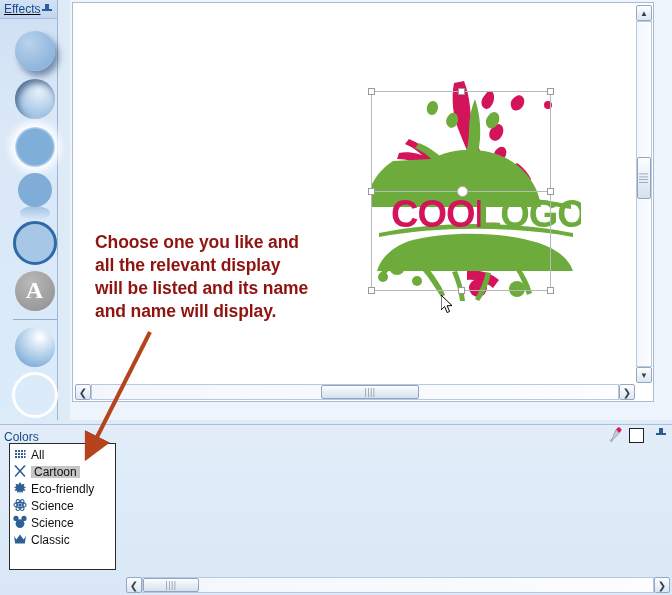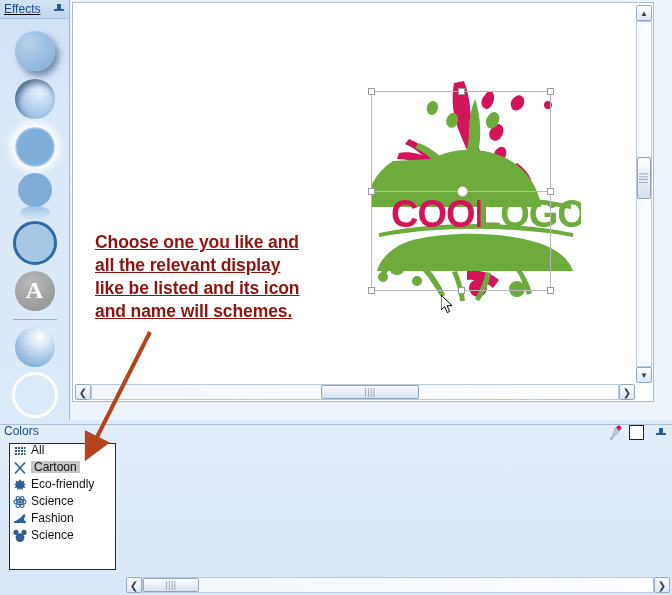--- a/index.html
+++ b/index.html
@@ -5,21 +5,21 @@
   html,body{margin:0;padding:0;}
   body{
     width:672px;height:595px;overflow:hidden;
     font-family:"Liberation Sans", sans-serif;
     background:#ffffff;
     position:relative;
   }
   .app{position:absolute;inset:0;background:#dfeaf7;}
 
   
-  #effects-panel{position:absolute;left:0;top:0;width:70px;height:420px;
+  #effects-panel{position:absolute;left:0;top:0;width:58px;height:420px;
     background:linear-gradient(to bottom,#cfe0f4,#d9e7f7 25%,#dcebfa);
     border-right:1px solid #9cb6d6;box-sizing:border-box;text-decoration:underline;}
   #effects-header{height:19px;background:linear-gradient(to bottom,#d3e2f5,#c2d6ef);
     border-bottom:1px solid #a8c0dd;display:flex;align-items:center;
     padding:0 4px;box-sizing:border-box;}
   #effects-header .title{font-size:12px;color:#1a4a86;flex:1;line-height:1;}
   .pin-icon{width:12px;height:12px;position:relative;flex:0 0 12px;}
   .pin-icon::before{content:"";position:absolute;left:4px;top:1px;width:4px;height:6px;background:#2b5d9b;}
   .pin-icon::after{content:"";position:absolute;left:1px;top:6px;width:10px;height:2px;background:#2b5d9b;
     box-shadow:4px 2px 0 -3px #2b5d9b,4px 4px 0 -3px #2b5d9b;}
@@ -45,21 +45,21 @@
   .fx-ring{background:transparent;border:3px solid #ffffff;}
   .fx-divider{width:44px;height:1px;background:#8fb2d8;margin:4px 0;}
 
   
   #canvas-area{position:absolute;left:70px;top:0;right:0;height:420px;background:#eef4fc;}
   #canvas-white{position:absolute;left:2px;top:2px;right:18px;bottom:18px;background:#fff;
     border:1px solid #a9bcd4;box-sizing:border-box;}
 
   
   #annotation{position:absolute;left:22px;top:228px;width:258px;color:#8f1410;
-    font-size:17.5px;font-weight:bold;line-height:23px;letter-spacing:-.1px;text-decoration:underline;}
+    font-size:17.5px;font-weight:bold;line-height:23px;letter-spacing:-.1px;}
   #annotation div{white-space:nowrap;}
 
   
   #annot-arrow{position:absolute;left:0;top:0;width:672px;height:595px;pointer-events:none;}
 
   
   #logo-wrap{position:absolute;left:298px;top:88px;width:180px;height:200px;}
   #logo-svg{position:absolute;left:0;top:-10px;width:210px;height:220px;}
   .sel-box{position:absolute;left:0;top:0;width:180px;height:200px;}
   .sel-box .edge{position:absolute;background:#b8b8b8;}
@@ -78,29 +78,29 @@
   .sb-thumb{background:linear-gradient(to bottom,#fdfdfe,#d5e0ee);border:1px solid #8fa6c2;
     box-sizing:border-box;border-radius:2px;display:flex;align-items:center;justify-content:center;}
   .grip{font-size:9px;color:#8a97a8;letter-spacing:.5px;line-height:1;}
 
   #v-scroll{position:absolute;right:1px;top:2px;width:16px;bottom:18px;}
   #h-scroll{position:absolute;left:2px;bottom:1px;right:18px;height:16px;}
 
   
   #colors-panel{position:absolute;left:0;top:424px;right:0;bottom:0;
     background:linear-gradient(to bottom,#e2edf9,#d9e7f6);border-top:1px solid #a8c0dd;}
-  #colors-header{height:18px;display:flex;align-items:flex-start;padding:0 4px;box-sizing:border-box;}
+  #colors-header{height:18px;display:flex;align-items:flex-end;padding:0 4px;box-sizing:border-box;}
   #colors-header .title{font-size:12px;color:#1a4a86;flex:1;line-height:1;}
   .eyedropper{width:16px;height:16px;position:relative;margin-right:6px;}
   .white-chip{width:15px;height:15px;background:#fff;border:1.5px solid #222;box-sizing:border-box;margin-right:24px;}
 
   
   #category-list{position:absolute;left:9px;top:18px;width:107px;height:127px;
     background:#fff;border:1px solid #2a2a2a;box-sizing:border-box;overflow:hidden;}
-  .cat-row{height:17px;display:flex;align-items:flex-start;padding-left:3px;box-sizing:border-box;font-size:12px;color:#111;}
+  .cat-row{height:17px;display:flex;align-items:flex-end;padding-left:3px;box-sizing:border-box;font-size:12px;color:#111;}
   .cat-row .lbl{margin-left:4px;line-height:1;}
   .cat-row.selected .lbl{background:#c6c6c6;padding:0 3px;}
   .cat-ico{width:14px;height:14px;flex:0 0 14px;position:relative;}
 
   #colors-h-scroll{position:absolute;left:126px;bottom:2px;right:2px;height:16px;}
   #colors-pin{position:absolute;right:5px;top:2px;}
 </style>
 </head>
 <body>
 
@@ -139,22 +139,22 @@
       </div>
     </div>
   </div>
 
   <div id="canvas-area">
     <div id="canvas-white">
 
       <div id="annotation">
         <div>Choose one you like and</div>
         <div>all the relevant display</div>
-        <div>like be listed and its icon</div>
-        <div>and name will schemes.</div>
+        <div>will be listed and its name</div>
+        <div>and name will display.</div>
       </div>
 
       <div id="logo-wrap">
         <svg id="logo-svg" viewBox="0 0 210 220">
           <g fill="#d4145a">
             <path d="M83 2 C80 18 82 36 88 50 C92 60 96 70 100 78 L112 78 C106 62 100 44 99 26 C98 16 96 8 93 0 Z"></path>
             <path d="M114 14 c4 -7 10 -4 9 4 c-1 7 -6 12 -10 9 c-4 -3 -3 -9 1 -13 z"></path>
             <path d="M122 46 c5 -6 12 -2 10 6 c-2 7 -8 10 -12 6 c-3 -3 -2 -9 2 -12 z"></path>
             <path d="M126 68 c5 -5 11 -1 9 6 c-2 6 -8 8 -11 4 c-2 -3 -1 -8 2 -10 z"></path>
             <path d="M144 16 c6 -5 12 2 8 9 c-4 6 -11 6 -12 0 c-1 -4 1 -7 4 -9 z"></path>
@@ -305,32 +305,31 @@
             <ellipse cx="7" cy="7" rx="6" ry="2.6"></ellipse>
             <ellipse cx="7" cy="7" rx="6" ry="2.6" transform="rotate(60 7 7)"></ellipse>
             <ellipse cx="7" cy="7" rx="6" ry="2.6" transform="rotate(120 7 7)"></ellipse>
           </g>
           <circle cx="7" cy="7" r="1.7" fill="#2d6096"></circle>
         </svg>
         <span class="lbl">Science</span>
       </div>
       <div class="cat-row">
         <svg class="cat-ico" viewBox="0 0 14 14">
-          <path d="M1 11 L1 9.2 C4 8.6 8 6 11 2 L12.6 3 C11.4 6 10 8.4 12.6 9.2 L12.6 11 Z" fill="#2d6096"></path>
-          <rect x="11" y="9" width="1.6" height="2.2" fill="#2d6096"></rect>
-        </svg>
-        <span class="lbl">Fashion</span>
-      </div>
-      <div class="cat-row">
-        <svg class="cat-ico" viewBox="0 0 14 14">
           <circle cx="3" cy="3.4" r="2.6" fill="#2d6096"></circle>
           <circle cx="11" cy="3.4" r="2.6" fill="#2d6096"></circle>
           <circle cx="7" cy="8.6" r="4.4" fill="#2d6096"></circle>
         </svg>
         <span class="lbl">Science</span>
+      </div>
+      <div class="cat-row">
+        <svg class="cat-ico" viewBox="0 0 14 14">
+          <path d="M1 4 L3.4 7.4 L7 2.6 L10.6 7.4 L13 4 L11.8 11.4 L2.2 11.4 Z" fill="#2d6096"></path>
+        </svg>
+        <span class="lbl">Classic</span>
       </div>
     </div>
 
     <div id="colors-h-scroll">
       <div class="sb-btn" style="position:absolute;left:0;top:0;width:16px;height:16px;">
         <span>❮</span>
       </div>
       <div class="sb-track" style="position:absolute;left:16px;top:0;right:16px;height:16px;">
         <div class="sb-thumb" style="position:absolute;top:0;left:0;width:56px;height:14px;">
           <span class="grip">||||</span>

